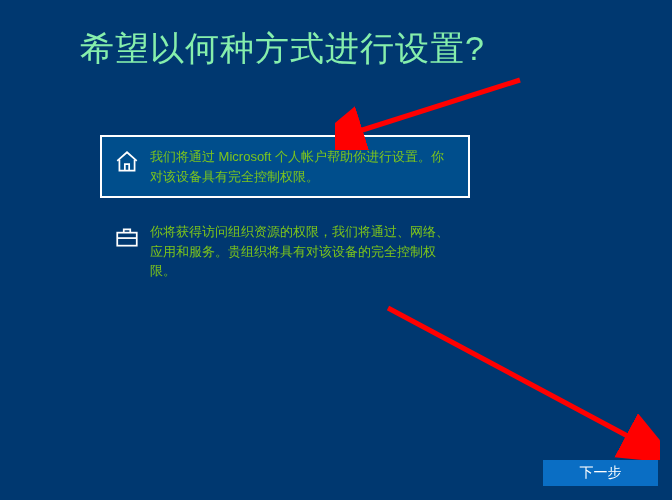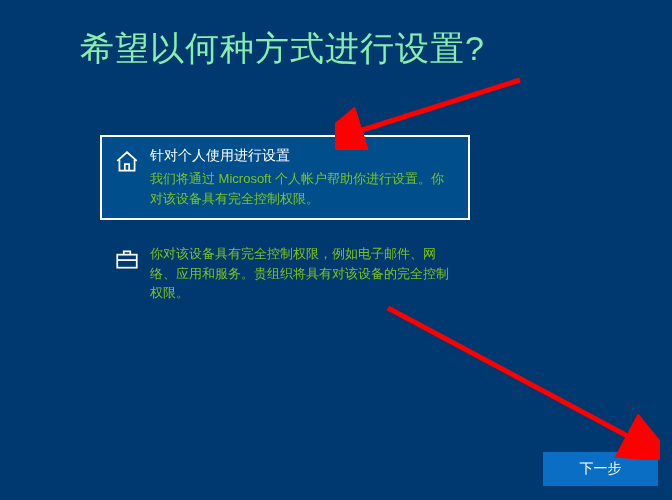--- a/index.html
+++ b/index.html
@@ -64,21 +64,21 @@
       font-size: 13px;
       color: #84cc16;
       line-height: 1.5;
       opacity: 0.95;
     }
     .next-button {
       position: absolute;
       right: 14px;
       bottom: 14px;
       width: 115px;
-      height: 34px;
+      height: 26px;
       background: #0a6ec4;
       border: none;
       color: #ffffff;
       font-size: 14px;
       font-family: inherit;
       cursor: pointer;
       text-align: center;
     }
     .arrow {
       position: absolute;
@@ -97,35 +97,34 @@
 
   <div class="option-card selected">
     <div class="option-icon">
       <svg viewBox="0 0 24 24" width="26" height="26" fill="none" stroke="#ffffff" stroke-width="1.6">
         <path d="M3 11 L12 3 L21 11"></path>
         <path d="M5 10 L5 20 L19 20 L19 10"></path>
         <path d="M10 20 L10 14 L14 14 L14 20"></path>
       </svg>
     </div>
     <div class="option-text">
-      <div class="option-title">针对个人使用进行设置</div>
       <div class="option-desc">我们将通过 Microsoft 个人帐户帮助你进行设置。你对该设备具有完全控制权限。</div>
     </div>
   </div>
 
   <div class="option-card">
     <div class="option-icon">
       <svg viewBox="0 0 24 24" width="26" height="26" fill="none" stroke="#ffffff" stroke-width="1.6">
         <rect x="3" y="8" width="18" height="12"></rect>
         <path d="M9 8 L9 5 L15 5 L15 8"></path>
         <path d="M3 13 L21 13"></path>
       </svg>
     </div>
     <div class="option-text">
-      <div class="option-desc">你对该设备具有完全控制权限，例如电子邮件、网络、应用和服务。贵组织将具有对该设备的完全控制权限。</div>
+      <div class="option-desc">你将获得访问组织资源的权限，我们将通过、网络、应用和服务。贵组织将具有对该设备的完全控制权限。</div>
     </div>
   </div>
 
 </div>
 
 <button class="next-button">下一步</button>
 
 <div class="arrow" style="left:335px; top:75px;">
   <svg width="190" height="75">
     <defs>

